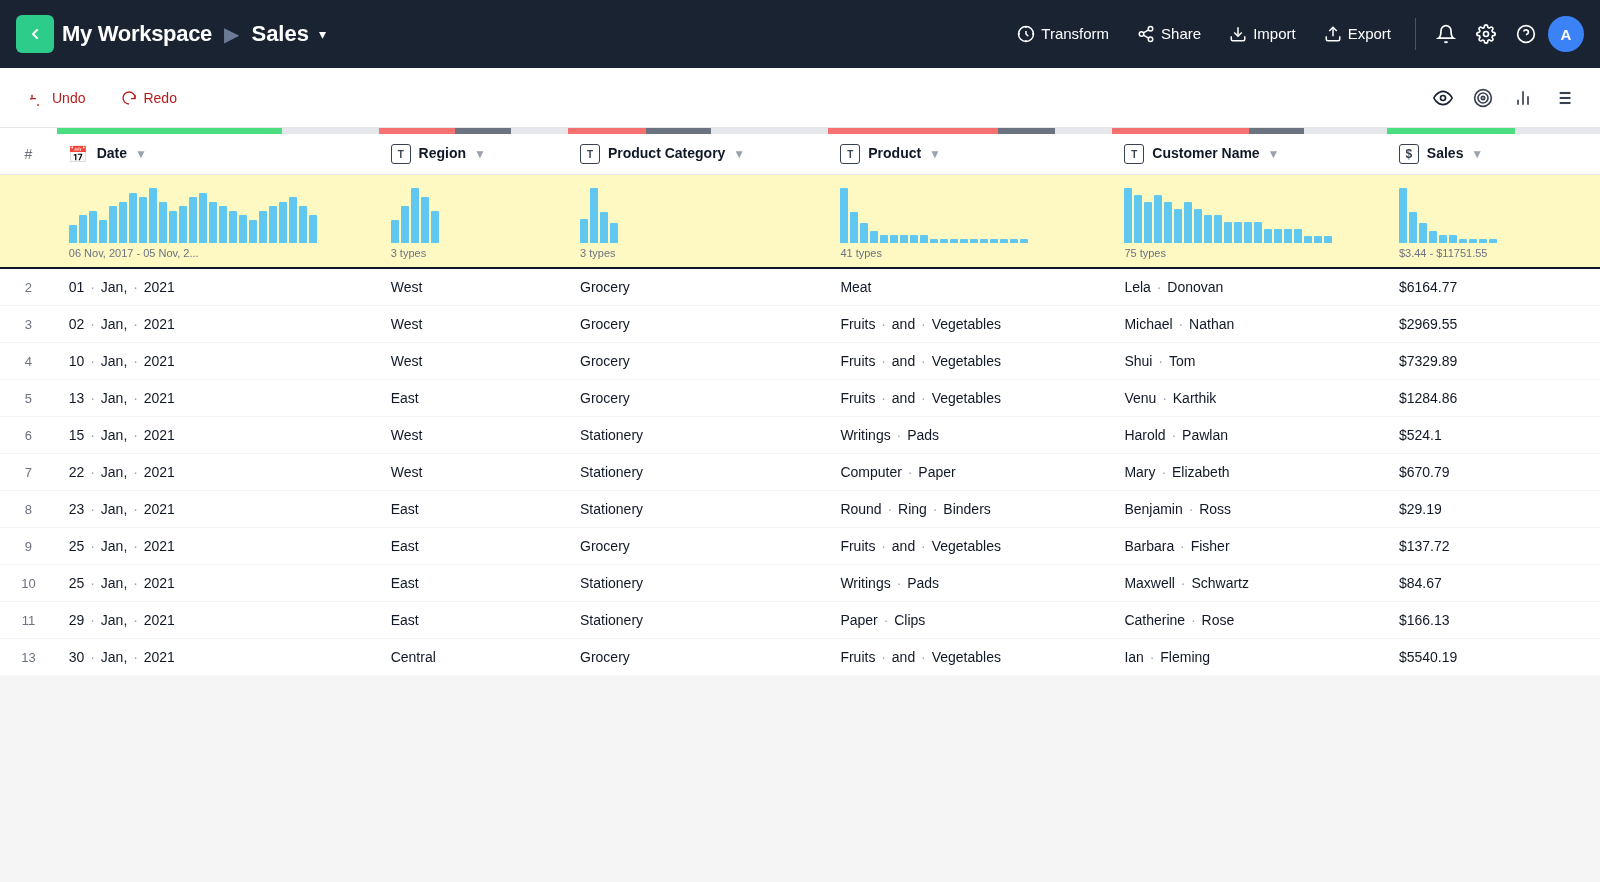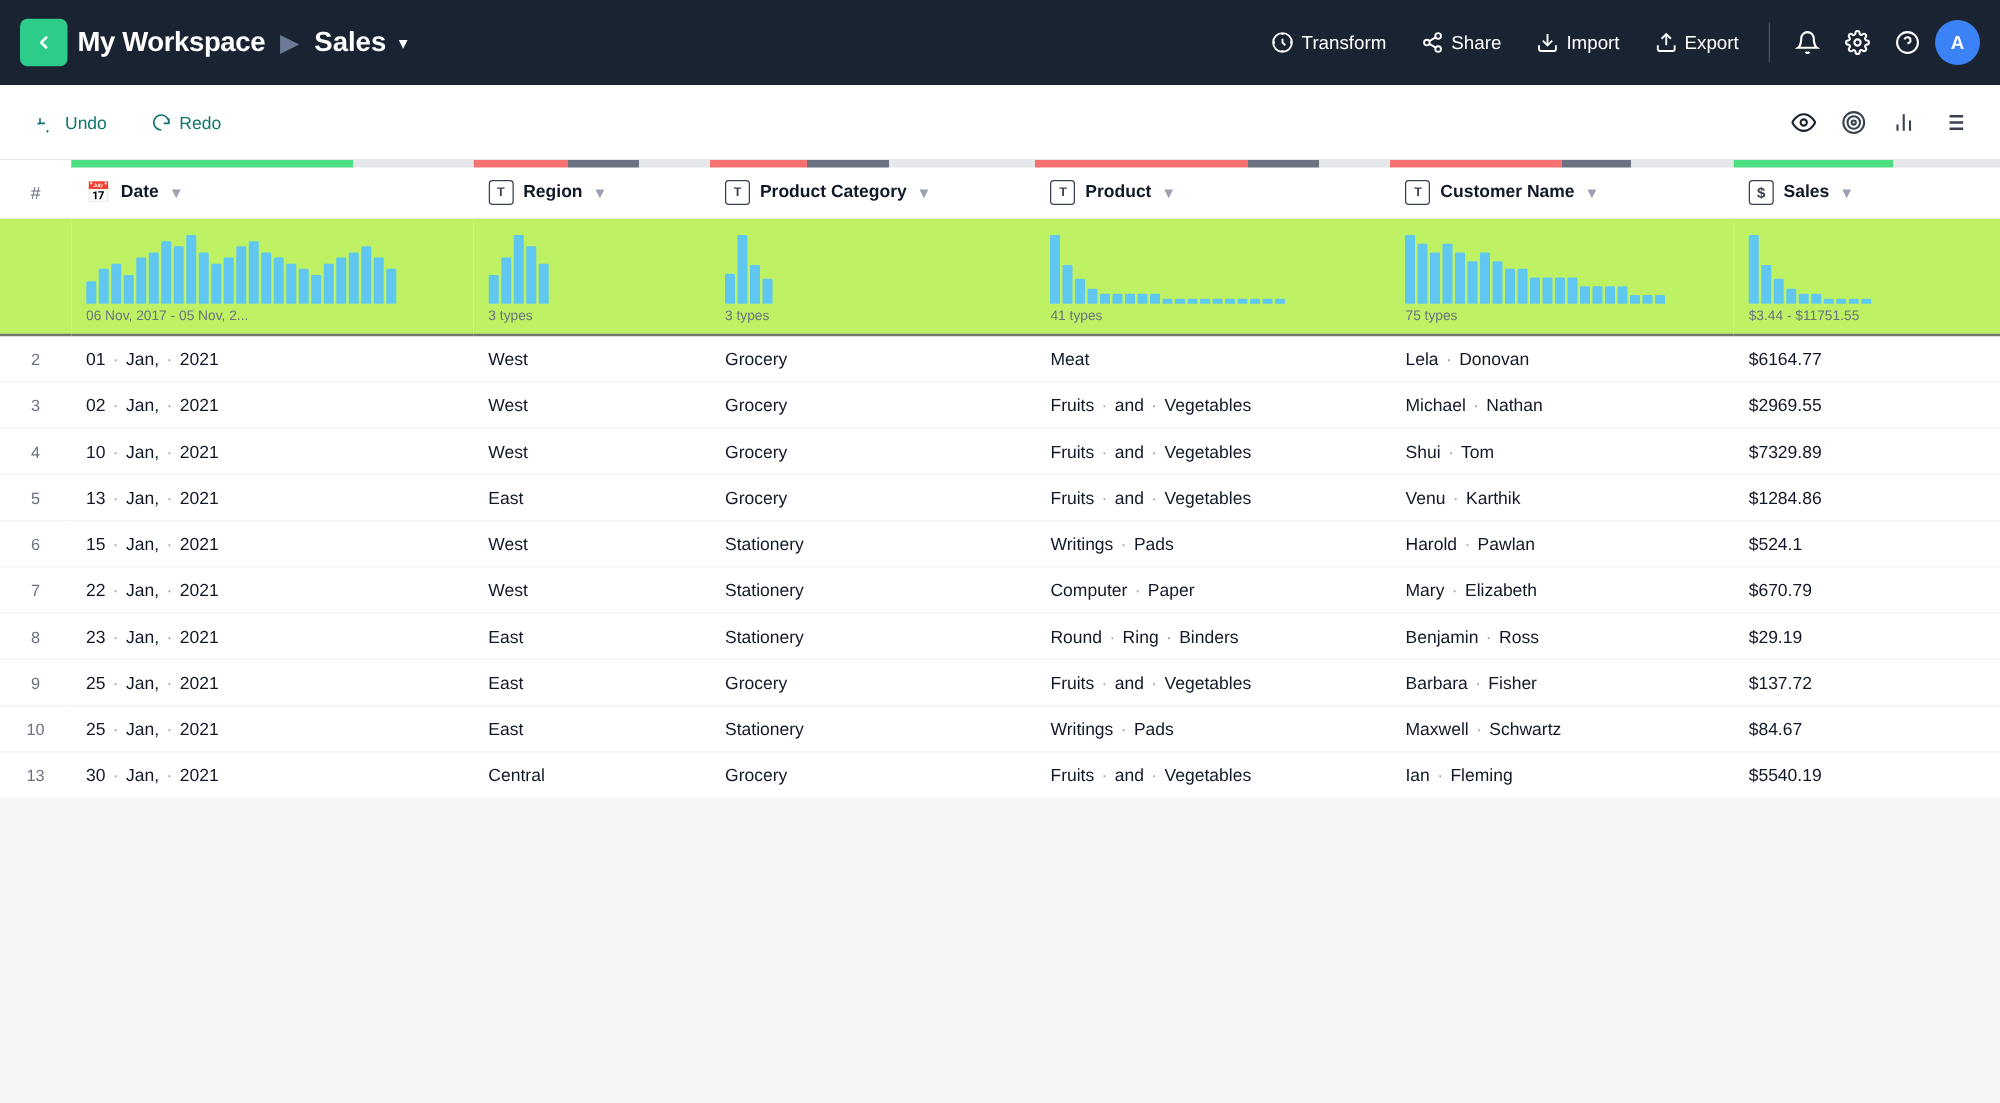--- a/index.html
+++ b/index.html
@@ -44,21 +44,21 @@
       font-size: 14px;
       margin-left: 2px;
     }
     .nav-spacer { flex: 1; }
     .nav-actions {
       display: flex;
       align-items: center;
       gap: 4px;
     }
     .nav-action-btn {
-      display: flex; align-items: center; gap: 6px;
+      display: flex; align-items: flex-start; gap: 6px;
       color: #fff;
       font-size: 15px;
       padding: 6px 12px;
       border-radius: 6px;
       cursor: pointer;
       background: transparent;
       border: none;
       white-space: nowrap;
     }
     .nav-divider {
@@ -93,21 +93,21 @@
       align-items: center;
       background: #fff;
       height: 60px;
       padding: 0 20px;
       border-bottom: 1px solid #e5e7eb;
       gap: 16px;
     }
     .toolbar-btn {
       display: flex; align-items: center; gap: 6px;
       font-size: 14px;
-      color: #0f766e;
+      color: #b91c1c;
       cursor: pointer;
       background: transparent;
       border: none;
       padding: 6px 10px;
       border-radius: 4px;
     }
     .toolbar-btn svg { width: 16px; height: 16px; }
     .search-bar {
       display: flex; align-items: center; gap: 8px;
       border: 1.5px solid #d1d5db;
@@ -211,23 +211,23 @@
       border-radius: 3px;
       font-size: 12px;
       font-weight: 700;
       margin-right: 4px;
       vertical-align: middle;
       color: #374151;
     }
 
     
     .summary-row td {
-      background: #bef264;
+      background: #fef9c3;
       padding: 8px 12px;
-      border-bottom: 2px solid #737373;
+      border-bottom: 2px solid #0f172a;
       vertical-align: bottom;
     }
 
     
     .mini-chart {
       display: flex;
       align-items: flex-end;
       gap: 2px;
       height: 60px;
     }
@@ -640,20 +640,29 @@
         <tr class="data-row">
           <td class="col-num">10</td>
           <td>25<span class="dot-sep"> · </span>Jan,<span class="dot-sep"> · </span>2021</td>
           <td>East</td>
           <td>Stationery</td>
           <td>Writings<span class="dot-sep"> · </span>Pads</td>
           <td>Maxwell<span class="dot-sep"> · </span>Schwartz</td>
           <td><span class="sales-val">$84.67</span></td>
         </tr>
         <tr class="data-row">
+          <td class="col-num">11</td>
+          <td>29<span class="dot-sep"> · </span>Jan,<span class="dot-sep"> · </span>2021</td>
+          <td>East</td>
+          <td>Stationery</td>
+          <td>Paper<span class="dot-sep"> · </span>Clips</td>
+          <td>Catherine<span class="dot-sep"> · </span>Rose</td>
+          <td><span class="sales-val">$166.13</span></td>
+        </tr>
+        <tr class="data-row">
           <td class="col-num">13</td>
           <td>30<span class="dot-sep"> · </span>Jan,<span class="dot-sep"> · </span>2021</td>
           <td>Central</td>
           <td>Grocery</td>
           <td>Fruits<span class="dot-sep"> · </span>and<span class="dot-sep"> · </span>Vegetables</td>
           <td>Ian<span class="dot-sep"> · </span>Fleming</td>
           <td><span class="sales-val">$5540.19</span></td>
         </tr>
       </tbody>
   </table>

